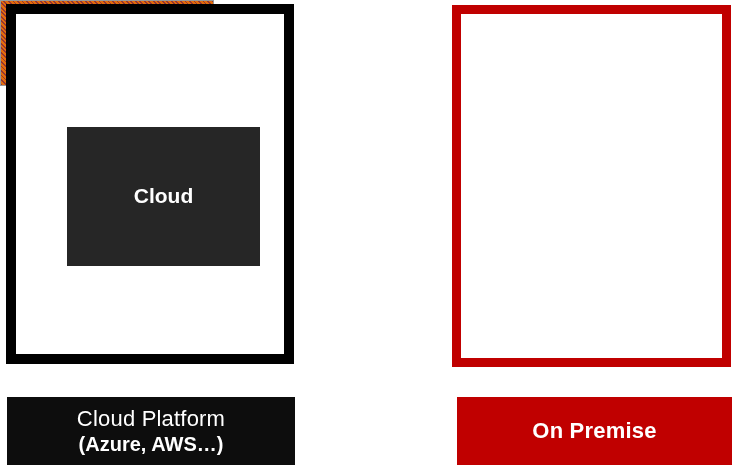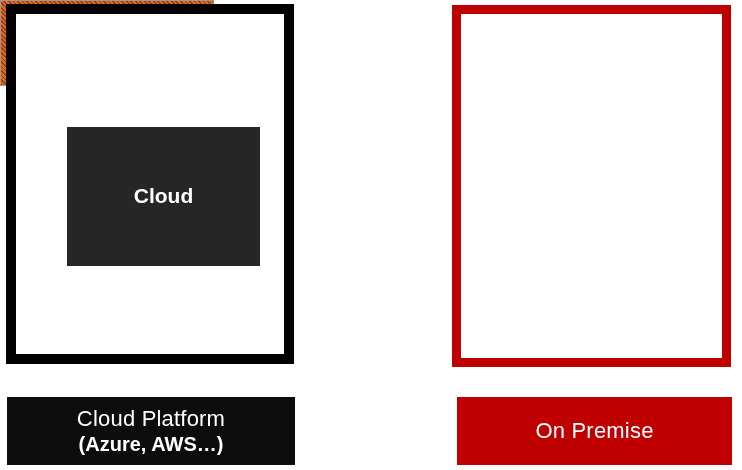--- a/index.html
+++ b/index.html
@@ -126,21 +126,21 @@
   }
   .caption-onprem {
     left: 457px;
     top: 397px;
     width: 275px;
     height: 68px;
     background: #C00000;
   }
   .caption-onprem .cap-title {
     font-size: 22px;
-    font-weight: normal;
+    font-weight: bold;
     letter-spacing: 0.2px;
   }
 </style>
 </head>
 <body>
 
 <div class="stage">
 
   <div class="panel panel-cloud">
     <div class="box box-cloud-services">

